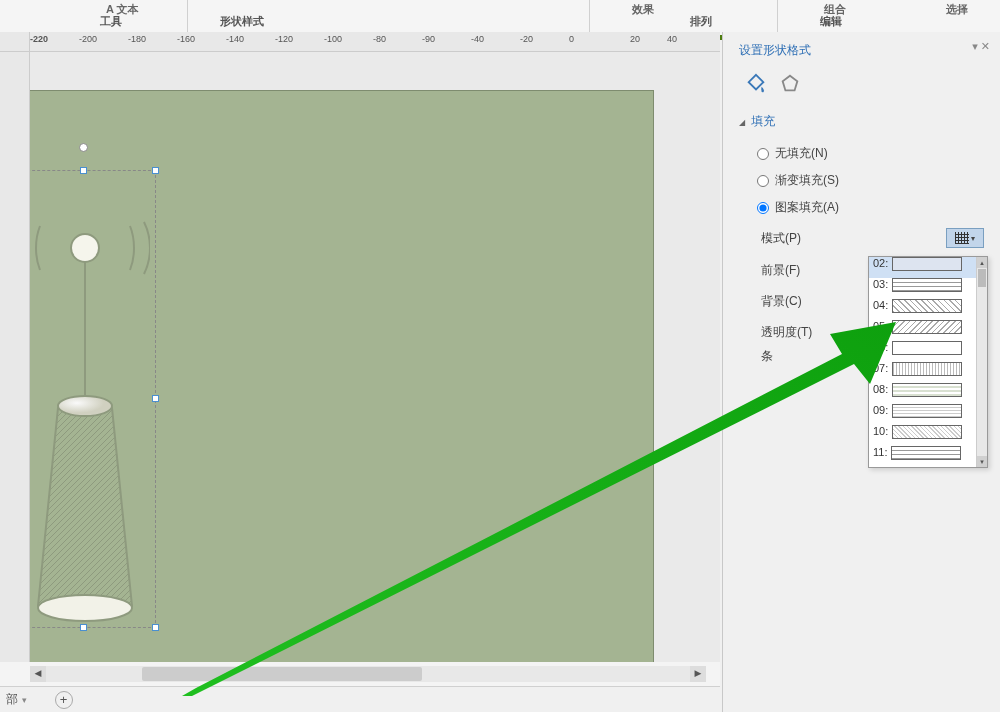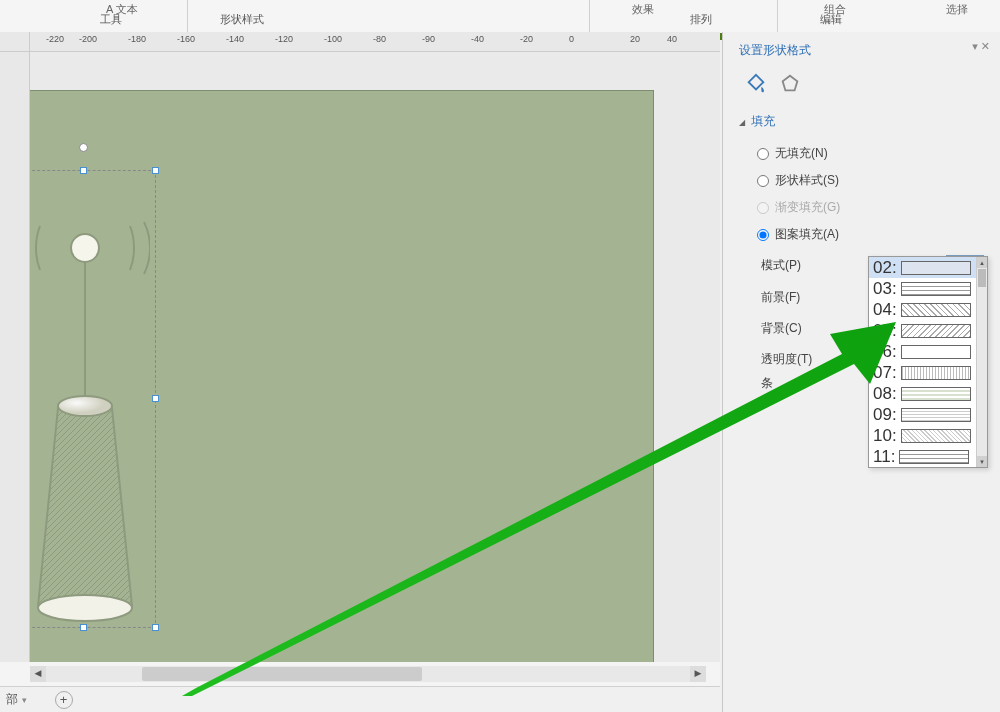--- a/index.html
+++ b/index.html
@@ -1,18 +1,18 @@
 <!DOCTYPE html>
 <html><head>
 <meta charset="utf-8">
 <style>
 * { margin: 0; padding: 0; box-sizing: border-box; }
 body { font-family: "Microsoft YaHei", sans-serif; font-size: 12px; background: #f0f0f0; overflow: hidden; width: 1000px; height: 712px; position: relative; }
 
-.ribbon-area { position: absolute; top: 0; left: 0; right: 0; height: 40px; background: #f5f5f5; border-bottom: 7px solid #4d7c0f; }
+.ribbon-area { position: absolute; top: 0; left: 0; right: 0; height: 40px; background: #f5f5f5; border-bottom: 5px solid #4d7c0f; font-weight: bold; }
 .ribbon-group { position: absolute; top: 0; height: 100%; border-right: 1px solid #d0d0d0; text-align: center; color: #555; font-size: 11px; }
 .ribbon-group-label { position: absolute; bottom: 6px; left: 0; right: 0; text-align: left; }
 .rg1 { left: 100px; width: 88px; }
 .rg2 { left: 220px; width: 370px; }
 .rg3 { left: 690px; width: 88px; }
 .rg4 { left: 820px; width: 120px; }
 .rib-snippet { position: absolute; top: 0; font-size: 11px; color: #666; }
 
 .doc-area { position: absolute; top: 32px; left: 0; width: 720px; bottom: 0; background: #f4f4f4; }
 .corner { position: absolute; top: 0; left: 0; width: 30px; height: 20px; background: #e8e8e8; border-right: 1px solid #ccc; border-bottom: 1px solid #ccc; }
@@ -49,21 +49,21 @@
 .radio-row input[type=radio] { width: 12px; height: 12px; }
 .radio-row.disabled { color: #aaa; }
 .prop-row { display: flex; align-items: center; justify-content: space-between; padding: 7px 0 7px 22px; color: #444; }
 .pattern-btn { width: 38px; height: 20px; border: 1px solid #7a9fc0; background: #c2d5ea; display: flex; align-items: center; justify-content: center; gap: 2px; }
 .pattern-sw { width: 14px; height: 12px; background: repeating-linear-gradient(0deg,#333 0 1px,transparent 1px 3px),repeating-linear-gradient(90deg,#333 0 1px,transparent 1px 3px); }
 
 .dropdown { position: absolute; top: 256px; right: 12px; width: 120px; background: #fff; border: 1px solid #999; box-shadow: 2px 2px 5px rgba(0,0,0,0.15); }
 .dropdown-scroll { position: absolute; top: 0; right: 0; bottom: 0; width: 11px; background: #e8e8e8; border-left: 1px solid #ccc; }
 .ds-btn { position: absolute; left: 0; right: 0; height: 11px; background: #d0d0d0; text-align: center; font-size: 7px; line-height: 11px; color: #555; }
 .ds-thumb { position: absolute; top: 12px; left: 1px; right: 1px; height: 18px; background: #bbb; }
-.dd-row { display: flex; align-items: center; height: 21px; padding-left: 4px; gap: 4px; font-size: 17px; color: #333; }
+.dd-row { display: flex; height: 21px; padding-left: 4px; gap: 4px; font-size: 11px; color: #333; }
 .dd-row.sel { background: #cfe0f4; }
 .dd-swatch { width: 70px; height: 14px; border: 1px solid #666; background: #fff; }
 
 .big-arrow { position: absolute; pointer-events: none; }
 </style>
 </head>
 <body>
 
 <div class="ribbon-area">
   <div class="rib-snippet" style="left:106px;top:2px;">A 文本</div>
@@ -80,21 +80,21 @@
   <div class="rib-snippet" style="left:824px;top:2px;">组合</div>
   <div class="ribbon-group rg4" style="border-right:none;">
       <div class="ribbon-group-label">编辑</div>
     </div>
   <div class="rib-snippet" style="left:946px;top:2px;">选择</div>
 </div>
 
 <div class="doc-area">
   <div class="corner"></div>
   <div class="ruler-h">
-      <span class="tick" style="left: 16px;">-220</span>
+      <span class="tick" style="left: 0px; font-weight: bold;">-220</span>
       <span class="tick" style="left: 49px;">-200</span>
       <span class="tick" style="left: 98px;">-180</span>
       <span class="tick" style="left: 147px;">-160</span>
       <span class="tick" style="left: 196px;">-140</span>
       <span class="tick" style="left: 245px;">-120</span>
       <span class="tick" style="left: 294px;">-100</span>
       <span class="tick" style="left: 343px;">-80</span>
       <span class="tick" style="left: 392px;">-90</span>
       <span class="tick" style="left: 441px;">-40</span>
       <span class="tick" style="left: 490px;">-20</span>
@@ -161,25 +161,21 @@
         <polygon points="12,3 20,9 17,19 7,19 4,9" fill="none" stroke="#888" stroke-width="2"></polygon>
       </svg>
   </div>
   <div class="section-header">填充</div>
   <label class="radio-row">
       <input type="radio" name="fill" style="">
       <span>无填充(N)</span>
     </label>
   <label class="radio-row">
       <input type="radio" name="fill" style="">
-      <span>形状样式(S)</span>
-    </label>
-  <label class="radio-row disabled">
-      <input type="radio" name="fill" disabled="" style="">
-      <span>渐变填充(G)</span>
+      <span>渐变填充(S)</span>
     </label>
   <label class="radio-row">
       <input type="radio" name="fill" checked="" style="">
       <span>图案填充(A)</span>
     </label>
 
   <div class="prop-row">
     <span>模式(P)</span>
     <div class="pattern-btn">
         <div class="pattern-sw"></div>

